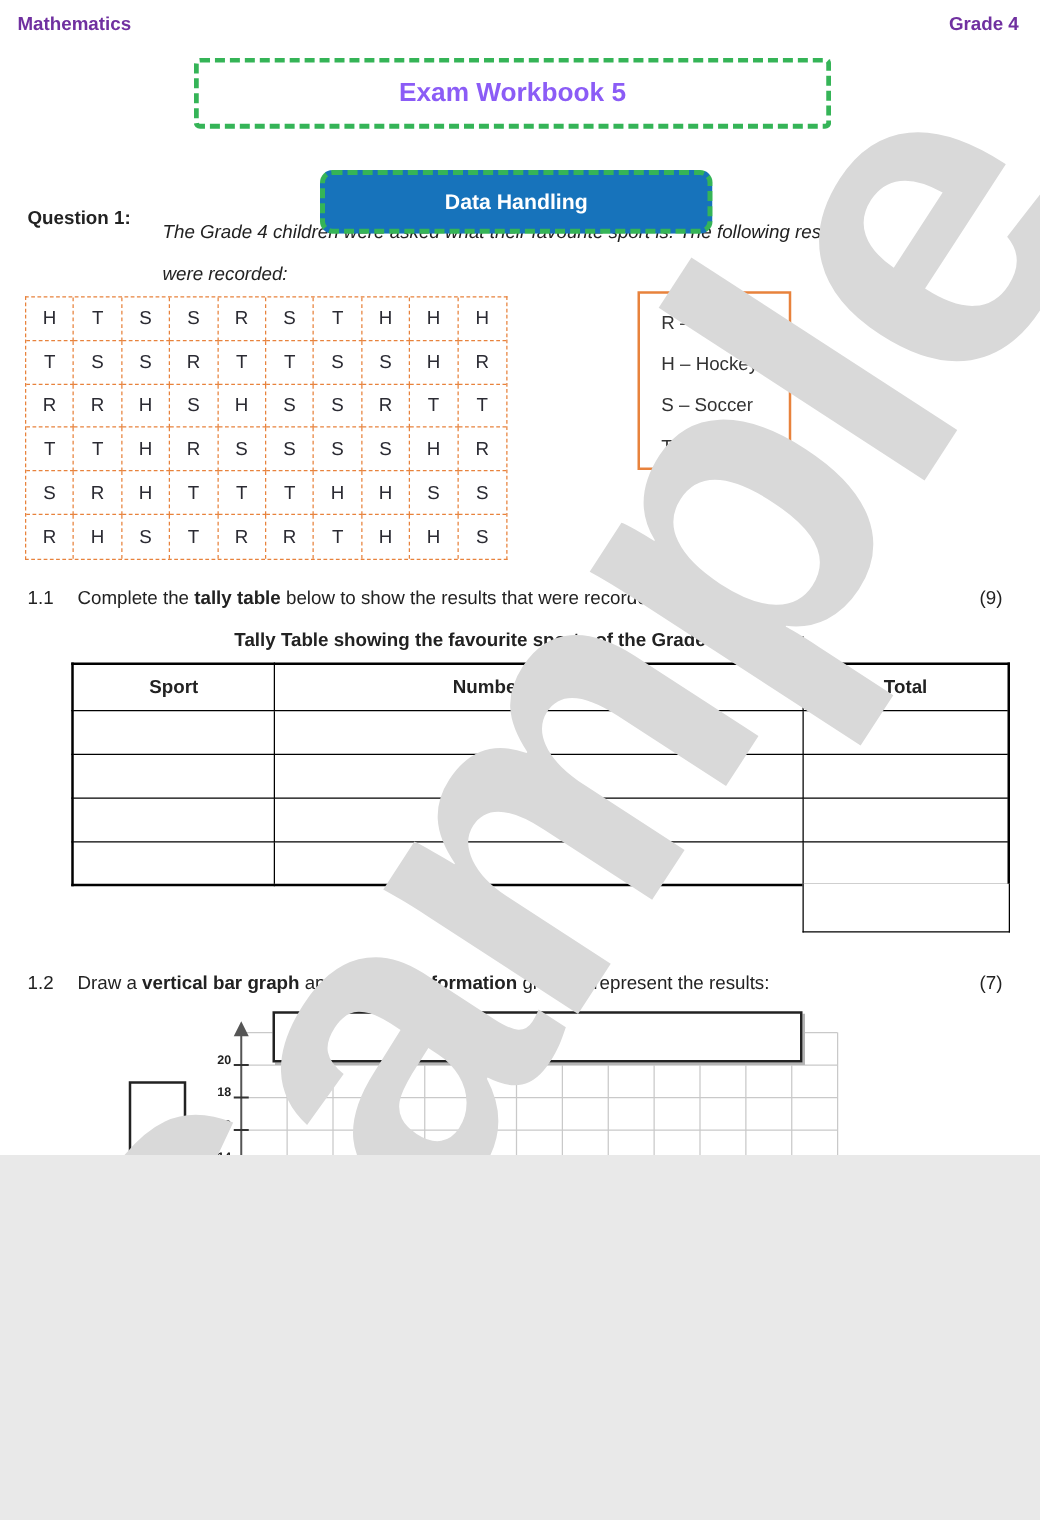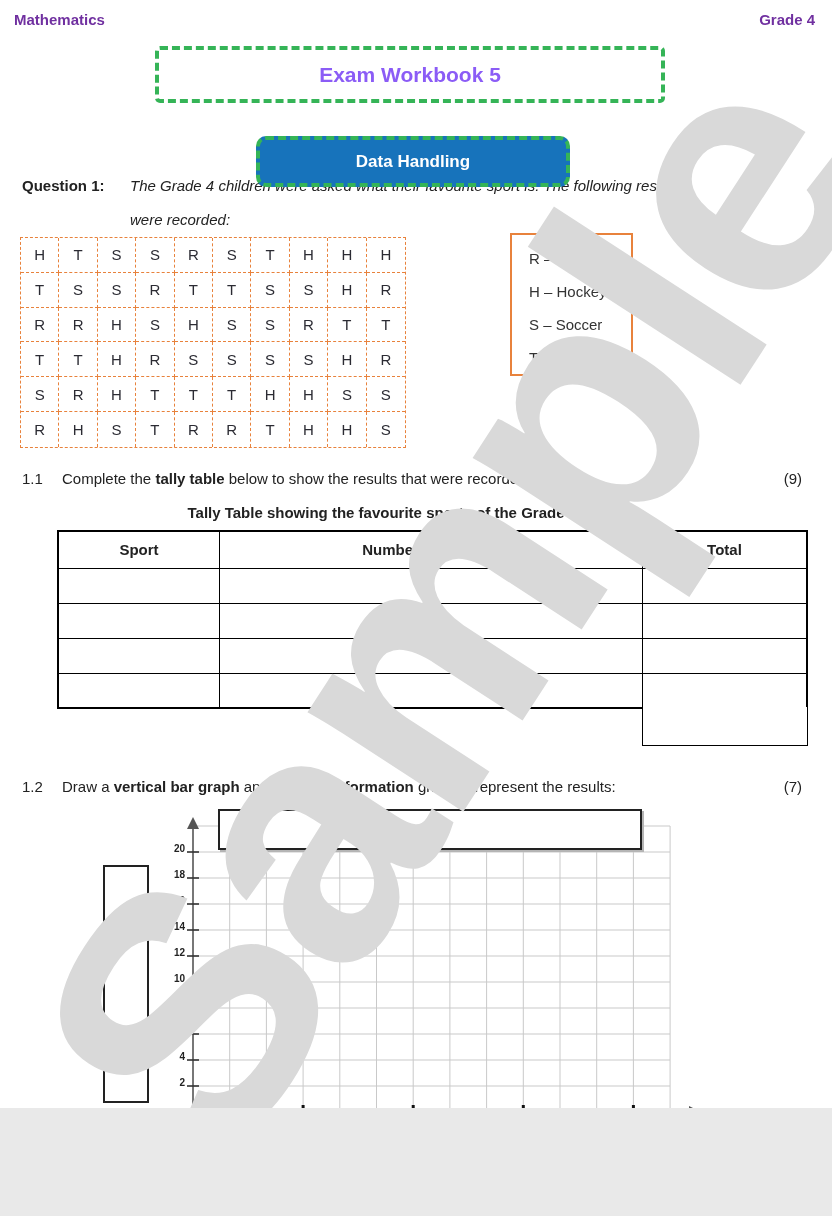--- a/index.html
+++ b/index.html
@@ -1,18 +1,18 @@
 <!DOCTYPE html>
 <html><head>
 <meta charset="utf-8">
 <style>
   * { margin:0; padding:0; box-sizing:border-box; }
   html,body { background:#e9e9e9; }
   .page {
-    position:relative; width:832px; height:1108px; margin:0 auto;
+    position:relative; width:832px; height:924px; margin:0 auto;
     background:#ffffff; overflow:hidden;
     font-family:"Liberation Sans","DejaVu Sans",sans-serif; color:#222;
   }
   .abs { position:absolute; }
 
   
   .hdr { top:11px; font-size:15px; font-weight:bold; color:#7030A0; }
   .hdr-left { left:14px; }
   .hdr-right { right:17px; }
 
@@ -24,21 +24,21 @@
   }
   .exam-box span { font-size:21px; font-weight:bold; color:#8b5cf6; }
   .dh-box {
     left:256px; top:112px; width:314px; height:51px;
     background:#1773BB; border:4px dashed #35B457; border-radius:10px;
     display:flex; align-items:center; justify-content:center; z-index:2;margin-top:24px;
   }
   .dh-box span { font-size:17px; font-weight:bold; color:#fff; }
 
   
-  .q1-label { left:22px; top:177px; font-size:15px; font-weight:bold; }
+  .q1-label { left:22px; top:166px; font-size:15px; font-weight:bold; }
   .q1-t1 { left:130px; top:177px; font-size:15px; font-style:italic; }
   .q1-t2 { left:130px; top:211px; font-size:15px; font-style:italic; }
 
   
   .letter-grid {
     left:20px; top:237px; width:386px; height:211px;
     display:grid; grid-template-columns:repeat(10,1fr); grid-template-rows:repeat(6,1fr);
     border:1px dashed #E8823C; z-index:1;
   }
   .lcell {

